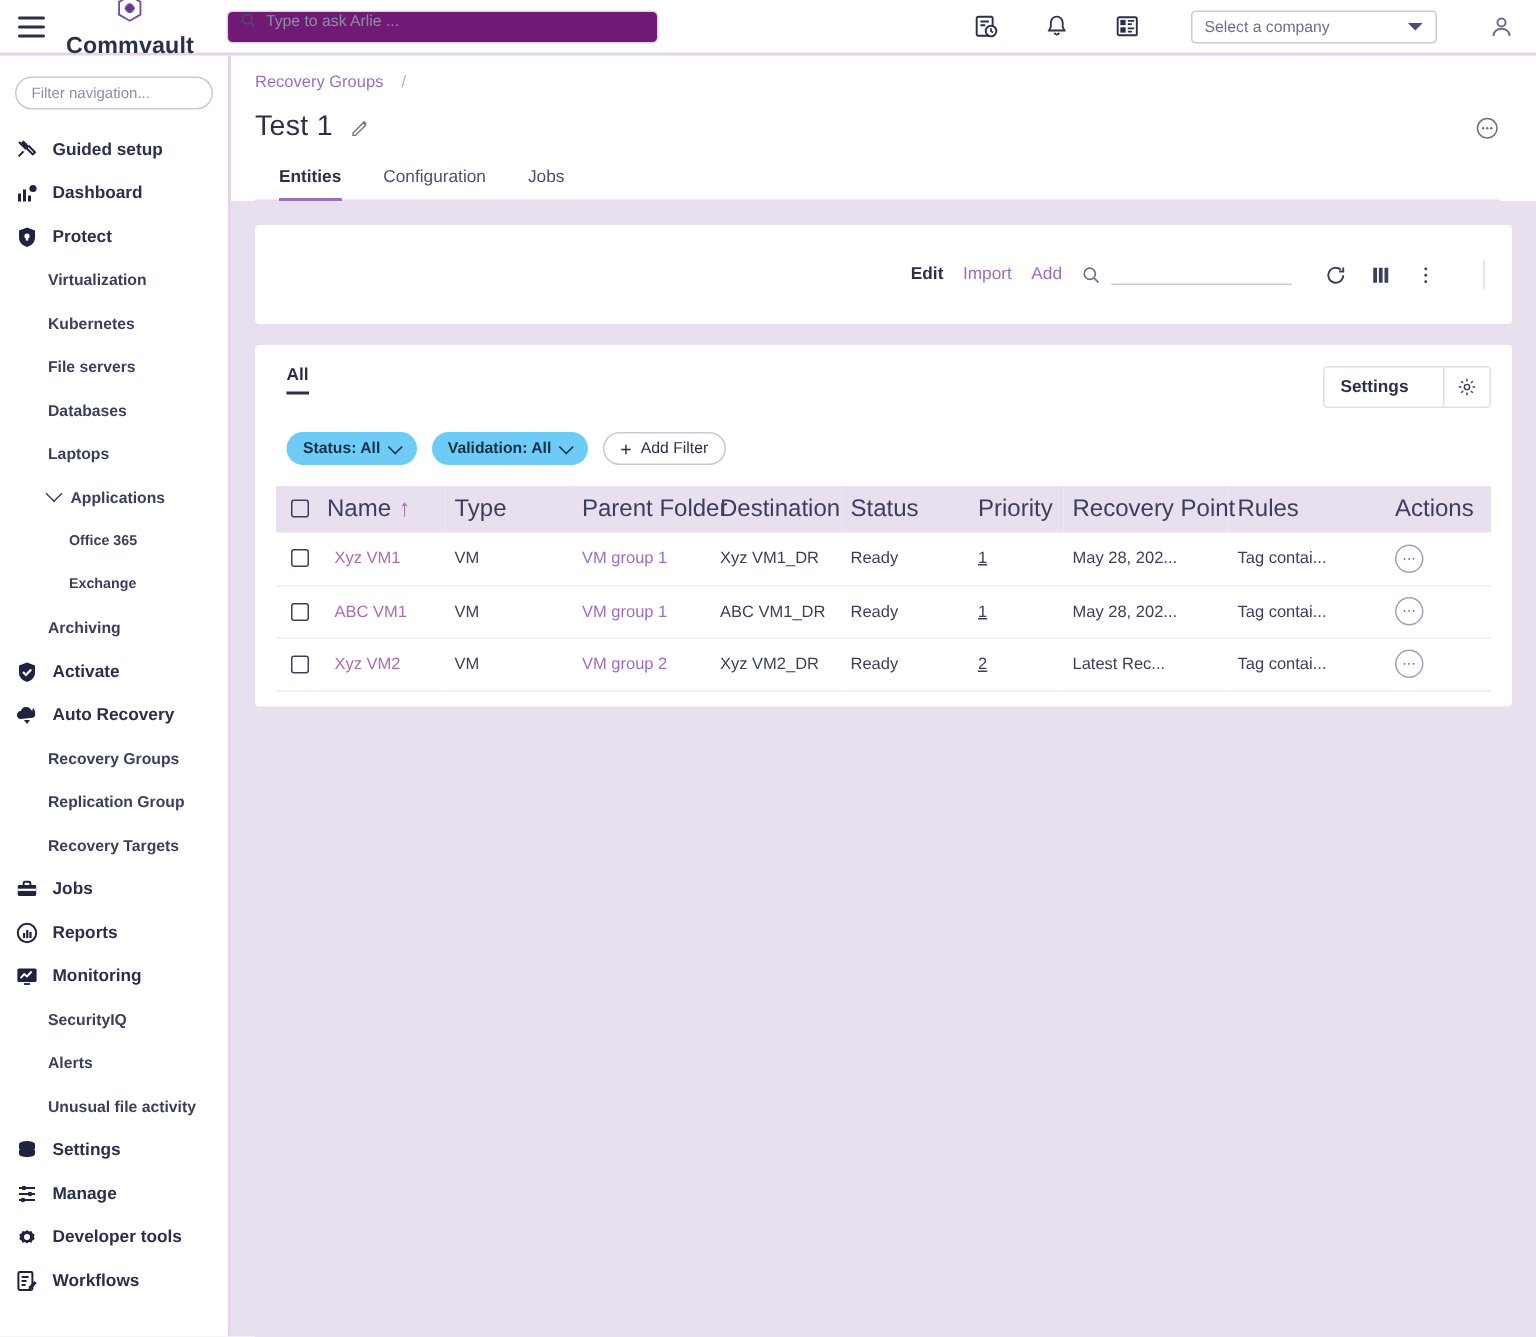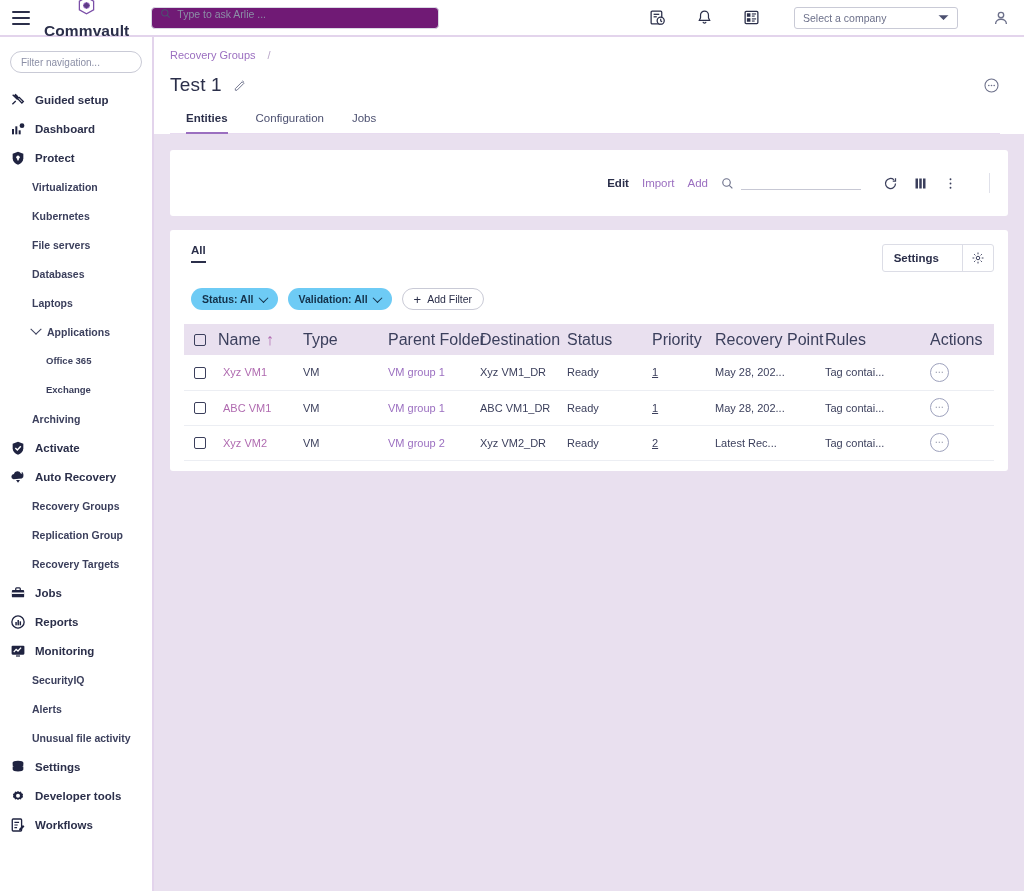--- a/index.html
+++ b/index.html
@@ -381,20 +381,29 @@
         <div class="nav-sub">
           <span>Unusual file activity</span>
         </div>
         <div class="nav-item">
           <svg class="nicon" viewBox="0 0 24 24">
             <ellipse cx="12" cy="5.6" rx="8" ry="3" fill="#1f2340"></ellipse>
             <path d="M4 5.6v4.2c0 1.7 3.6 3 8 3s8-1.3 8-3V5.6" fill="#1f2340"></path>
             <path d="M4 11.4v4.2c0 1.7 3.6 3 8 3s8-1.3 8-3v-4.2" fill="#1f2340"></path>
           </svg>
           <span>Settings</span>
+        </div>
+        <div class="nav-item">
+          <svg class="nicon" viewBox="0 0 24 24">
+            <path d="M4 6h16M4 12h16M4 18h16" stroke="#1f2340" stroke-width="2"></path>
+            <circle cx="9" cy="6" r="2.3" fill="#1f2340"></circle>
+            <circle cx="15" cy="12" r="2.3" fill="#1f2340"></circle>
+            <circle cx="8" cy="18" r="2.3" fill="#1f2340"></circle>
+          </svg>
+          <span>Manage</span>
         </div>
         <div class="nav-item">
           <svg class="nicon" viewBox="0 0 24 24">
             <path d="M12 4.6 14 6l2.4-.6 1 2.3 2.2 1.2-.6 2.4.6 2.4-2.2 1.2-1 2.3-2.4-.6-2 1.4-2-1.4-2.4.6-1-2.3-2.2-1.2.6-2.4-.6-2.4 2.2-1.2 1-2.3L10 6z" fill="#1f2340"></path>
             <circle cx="12" cy="11.6" r="3" fill="#fff"></circle>
           </svg>
           <span>Developer tools</span>
         </div>
         <div class="nav-item">
           <svg class="nicon" viewBox="0 0 24 24">

